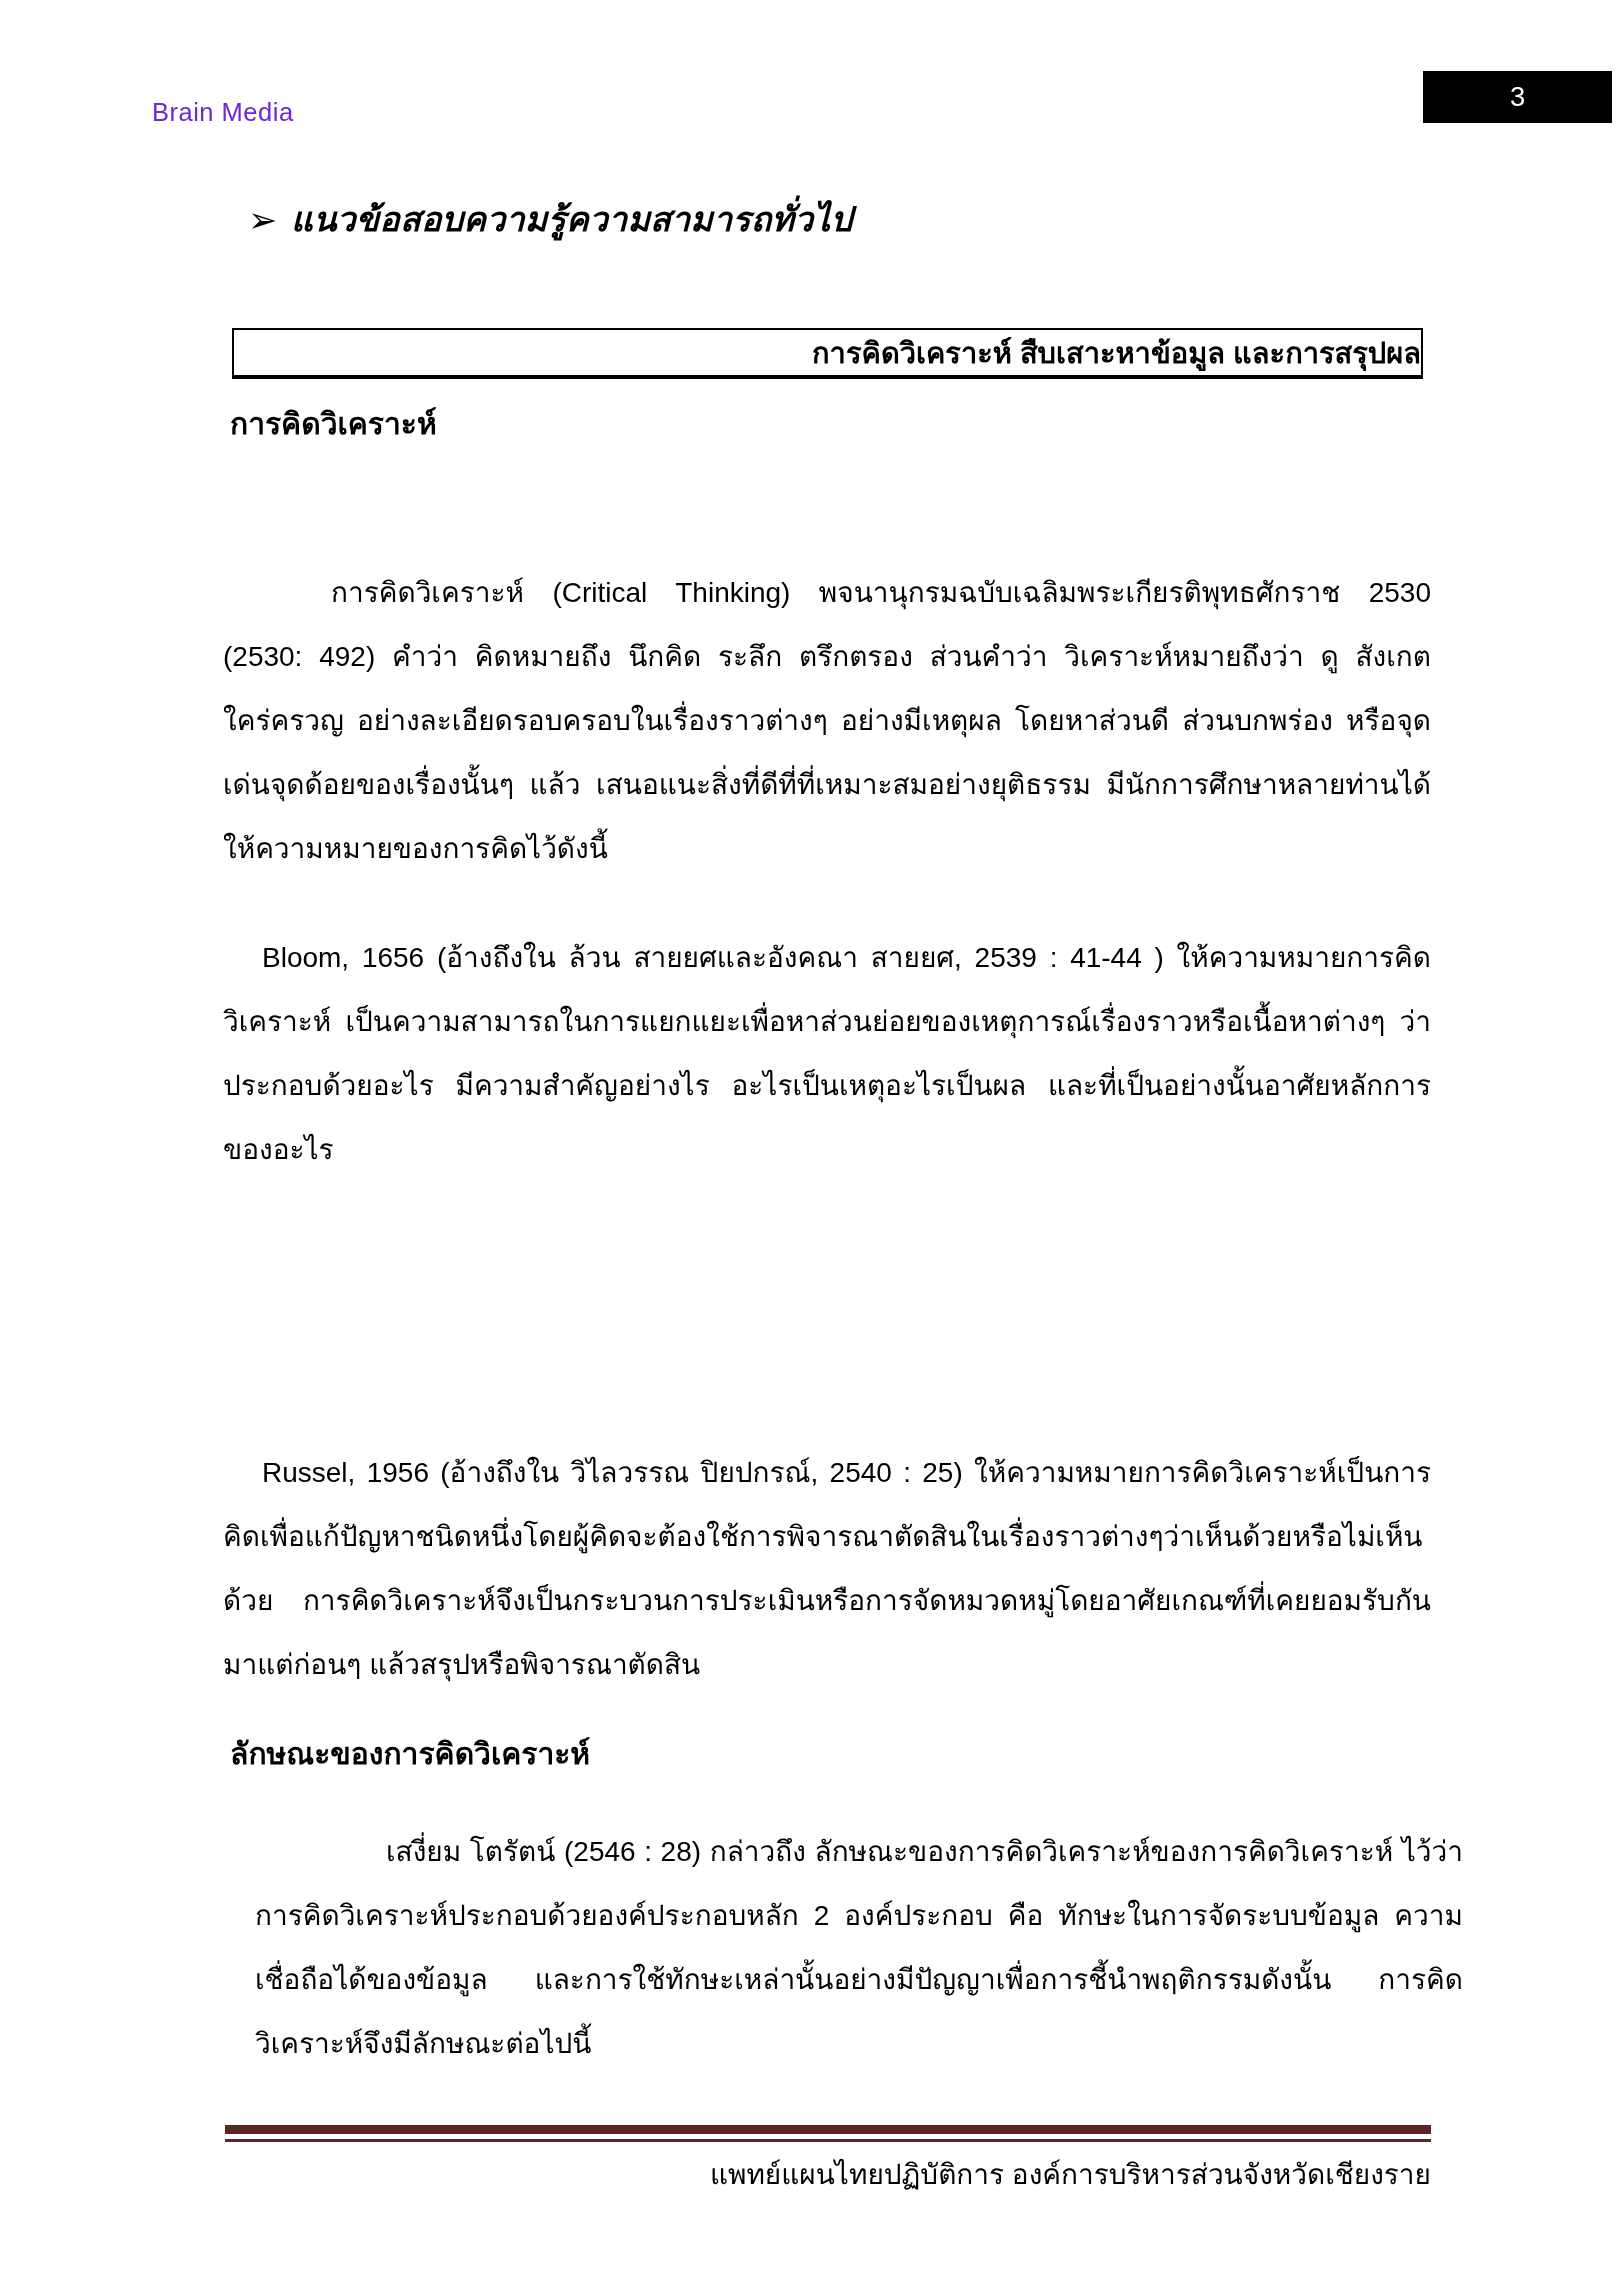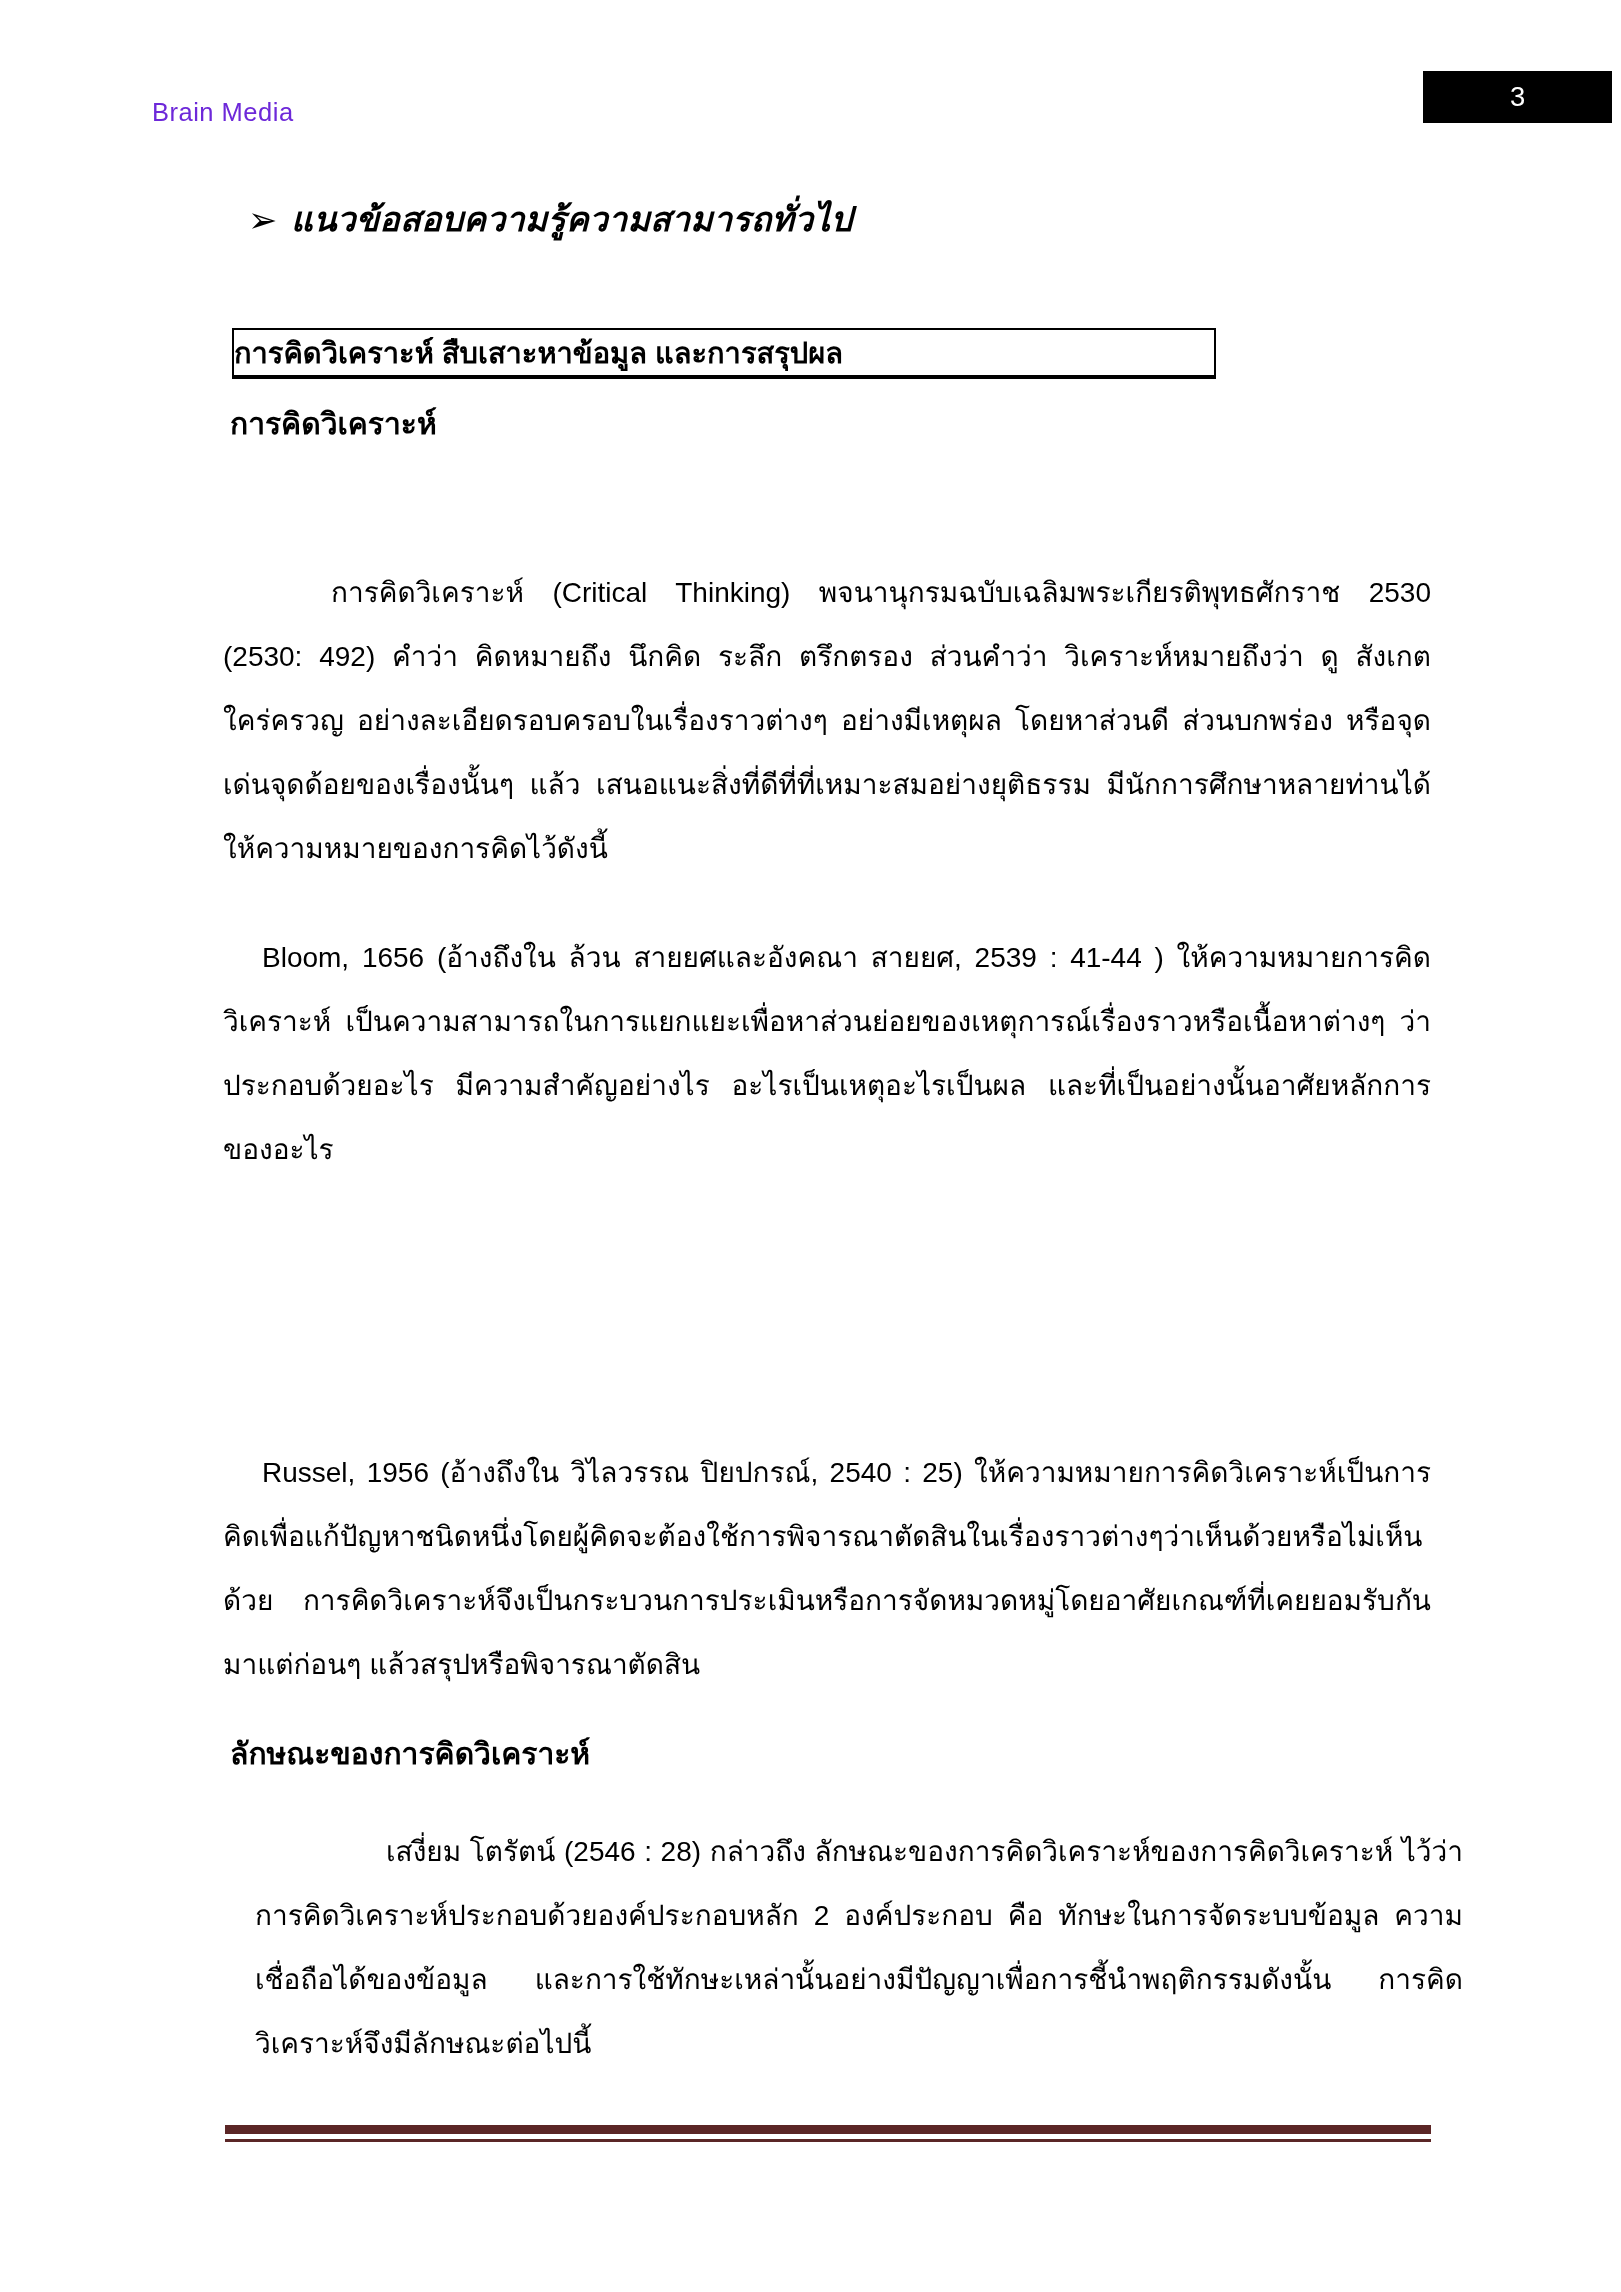--- a/index.html
+++ b/index.html
@@ -21,23 +21,23 @@
   }
   .bullet-line{
     position:absolute;left:248px;top:192px;
     display:flex;align-items:center;gap:13.7px;
   }
   .bullet-arrow{font-size:35px;line-height:1;}
   .bullet-text{
     font-size:34px;font-weight:bold;font-style:italic;letter-spacing:0.2px;
   }
   .title-box{
-    position:absolute;left:232px;top:328px;width:984px;height:51px;
+    position:absolute;left:232px;top:328px;width:1191px;height:51px;
     border:2.9px solid #000;border-bottom-width:4.9px;box-sizing:border-box;
-    display:flex;align-items:center;justify-content:flex-start;
+    display:flex;align-items:center;justify-content:flex-end;
   }
   .title-box-text{font-size:29px;font-weight:bold;}
   .h-main{
     position:absolute;left:230px;top:400px;
     font-size:30px;font-weight:bold;
   }
   .content{position:absolute;left:223px;width:1208px;}
   .subline{top:486px;font-size:28px;text-indent:173px;}
   .para{
     font-size:28px;line-height:64px;text-align:justify;
@@ -95,15 +95,16 @@
 
   <div class="content para p4">Russel, 1956 (อ้างถึงใน วิไลวรรณ ปิยปกรณ์, 2540 : 25) ให้ความหมายการคิดวิเคราะห์เป็นการคิดเพื่อแก้ปัญหาชนิดหนึ่งโดยผู้คิดจะต้องใช้การพิจารณาตัดสินในเรื่องราวต่างๆว่าเห็นด้วยหรือไม่เห็นด้วย การคิดวิเคราะห์จึงเป็นกระบวนการประเมินหรือการจัดหมวดหมู่โดยอาศัยเกณฑ์ที่เคยยอมรับกันมาแต่ก่อนๆ แล้วสรุปหรือพิจารณาตัดสิน</div>
 
   <div class="h-section">ลักษณะของการคิดวิเคราะห์</div>
 
   <div class="content para p5">เสงี่ยม โตรัตน์ (2546 : 28) กล่าวถึง ลักษณะของการคิดวิเคราะห์ของการคิดวิเคราะห์ ไว้ว่า การคิดวิเคราะห์ประกอบด้วยองค์ประกอบหลัก 2 องค์ประกอบ คือ ทักษะในการจัดระบบข้อมูล ความเชื่อถือได้ของข้อมูล และการใช้ทักษะเหล่านั้นอย่างมีปัญญาเพื่อการชี้นำพฤติกรรมดังนั้น การคิดวิเคราะห์จึงมีลักษณะต่อไปนี้</div>
 
   <div class="footer-bar-thick"></div>
   <div class="footer-bar-thin"></div>
 
+  <div class="footer-text">แพทย์แผนไทยปฏิบัติการ  องค์การบริหารส่วนจังหวัดเชียงราย</div>
 
 </div>
 
 
 </body></html>

